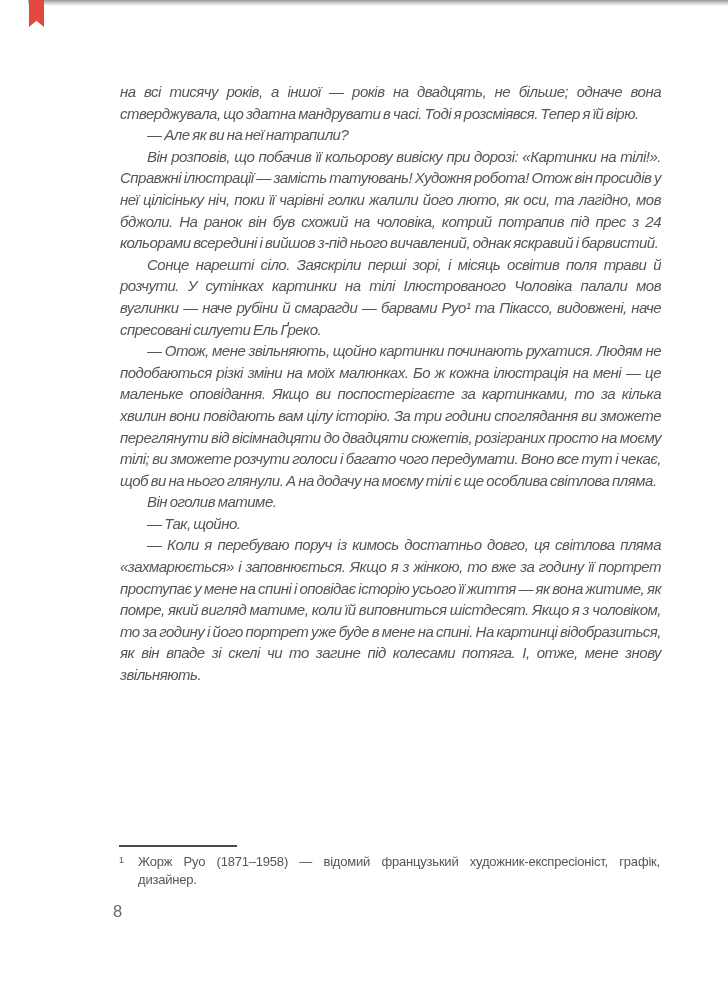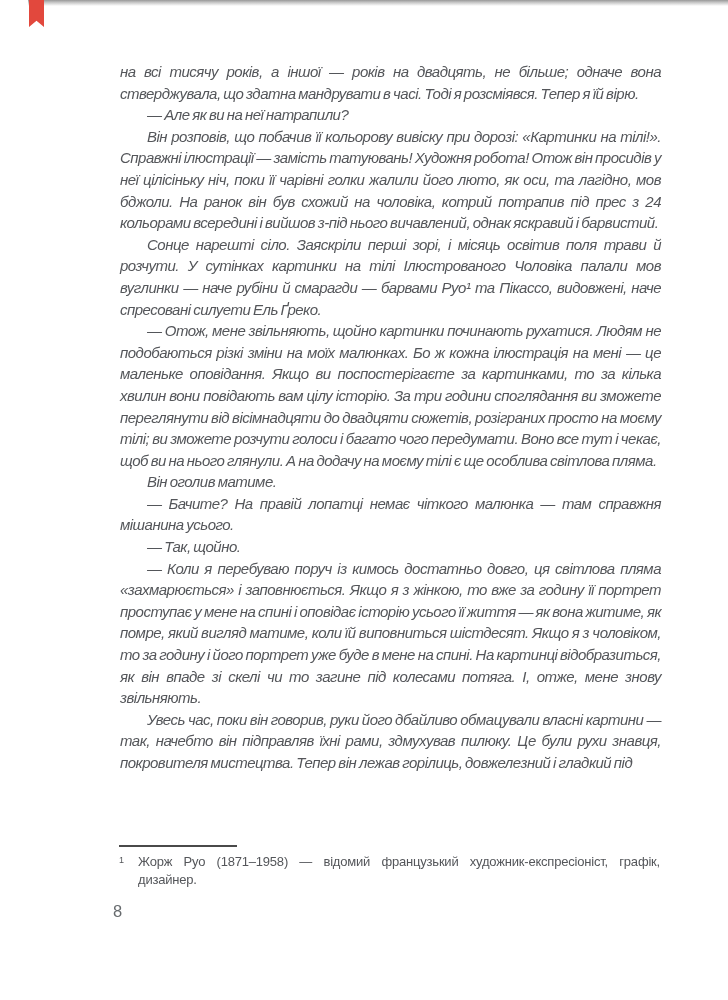--- a/index.html
+++ b/index.html
@@ -17,21 +17,21 @@
     background:linear-gradient(180deg,#989898 0%,#c6c6c6 40%,#ffffff 100%);
   }
 
   .bookmark{
     position:absolute;left:29px;top:0;width:15px;height:27px;
     background:var(--bookmark-color,#e2483d);
     clip-path:polygon(0 0,100% 0,100% 100%,50% 77%,0 100%);
   }
 
   .text-block{
-    position:absolute;left:120px;top:61px;width:541px;
+    position:absolute;left:120px;top:81px;width:541px;
     font-style:italic;
     font-size:15px;line-height:21.6px;
     letter-spacing:-0.5px;word-spacing:-1px;
     color:var(--text-color,#54565a);
     text-align:justify;
   }
   .para{margin:0;}
   .para.ind{text-indent:27px;}
 
   .footnote{
@@ -65,24 +65,22 @@
 
 <main class="page">
 
   <div class="text-block">
       <p class="para">на всі тисячу років, а іншої — років на двадцять, не більше; одначе вона стверджувала, що здатна мандрувати в часі. Тоді я розсміявся. Тепер я їй вірю.</p>
       <p class="para ind">— Але як ви на неї натрапили?</p>
       <p class="para ind">Він розповів, що побачив її кольорову вивіску при дорозі: «Картинки на тілі!». Справжні ілюстрації — замість татуювань! Художня робота! Отож він просидів у неї цілісіньку ніч, поки її чарівні голки жалили його люто, як оси, та лагідно, мов бджоли. На ранок він був схожий на чоловіка, котрий потрапив під прес з 24 кольорами всередині і вийшов з-під нього вичавлений, однак яскравий і барвистий.</p>
       <p class="para ind">Сонце нарешті сіло. Заяскріли перші зорі, і місяць освітив поля трави й розчути. У сутінках картинки на тілі Ілюстрованого Чоловіка палали мов вуглинки — наче рубіни й смарагди — барвами Руо¹ та Пікассо, видовжені, наче спресовані силуети Ель Ґреко.</p>
       <p class="para ind">— Отож, мене звільняють, щойно картинки починають рухатися. Людям не подобаються різкі зміни на моїх малюнках. Бо ж кожна ілюстрація на мені — це маленьке оповідання. Якщо ви поспостерігаєте за картинками, то за кілька хвилин вони повідають вам цілу історію. За три години споглядання ви зможете переглянути від вісімнадцяти до двадцяти сюжетів, розіграних просто на моєму тілі; ви зможете розчути голоси і багато чого передумати. Воно все тут і чекає, щоб ви на нього глянули. А на додачу на моєму тілі є ще особлива світлова пляма.</p>
       <p class="para ind">Він оголив матиме.</p>
-      <p class="para ind">— Бачите? На правій лопатці немає чіткого малюнка — там справжня мішанина усього.</p>
       <p class="para ind">— Так, щойно.</p>
       <p class="para ind">— Коли я перебуваю поруч із кимось достатньо довго, ця світлова пляма «захмарюється» і заповнюється. Якщо я з жінкою, то вже за годину її портрет проступає у мене на спині і оповідає історію усього її життя — як вона житиме, як помре, який вигляд матиме, коли їй виповниться шістдесят. Якщо я з чоловіком, то за годину і його портрет уже буде в мене на спині. На картинці відобразиться, як він впаде зі скелі чи то загине під колесами потяга. І, отже, мене знову звільняють.</p>
-      <p class="para ind">Увесь час, поки він говорив, руки його дбайливо обмацували власні картини — так, начебто він підправляв їхні рами, здмухував пилюку. Це були рухи знавця, покровителя мистецтва. Тепер він лежав горілиць, довжелезний і гладкий під</p>
     </div>
 
   <div class="footnote">
     <div class="footnote-rule"></div>
     <div class="footnote-line">
       <span class="fn-marker">1</span>
       <span class="fn-body">Жорж Руо (1871–1958) — відомий французький художник-експресіоніст, графік, дизайнер.</span>
     </div>
   </div>
 

